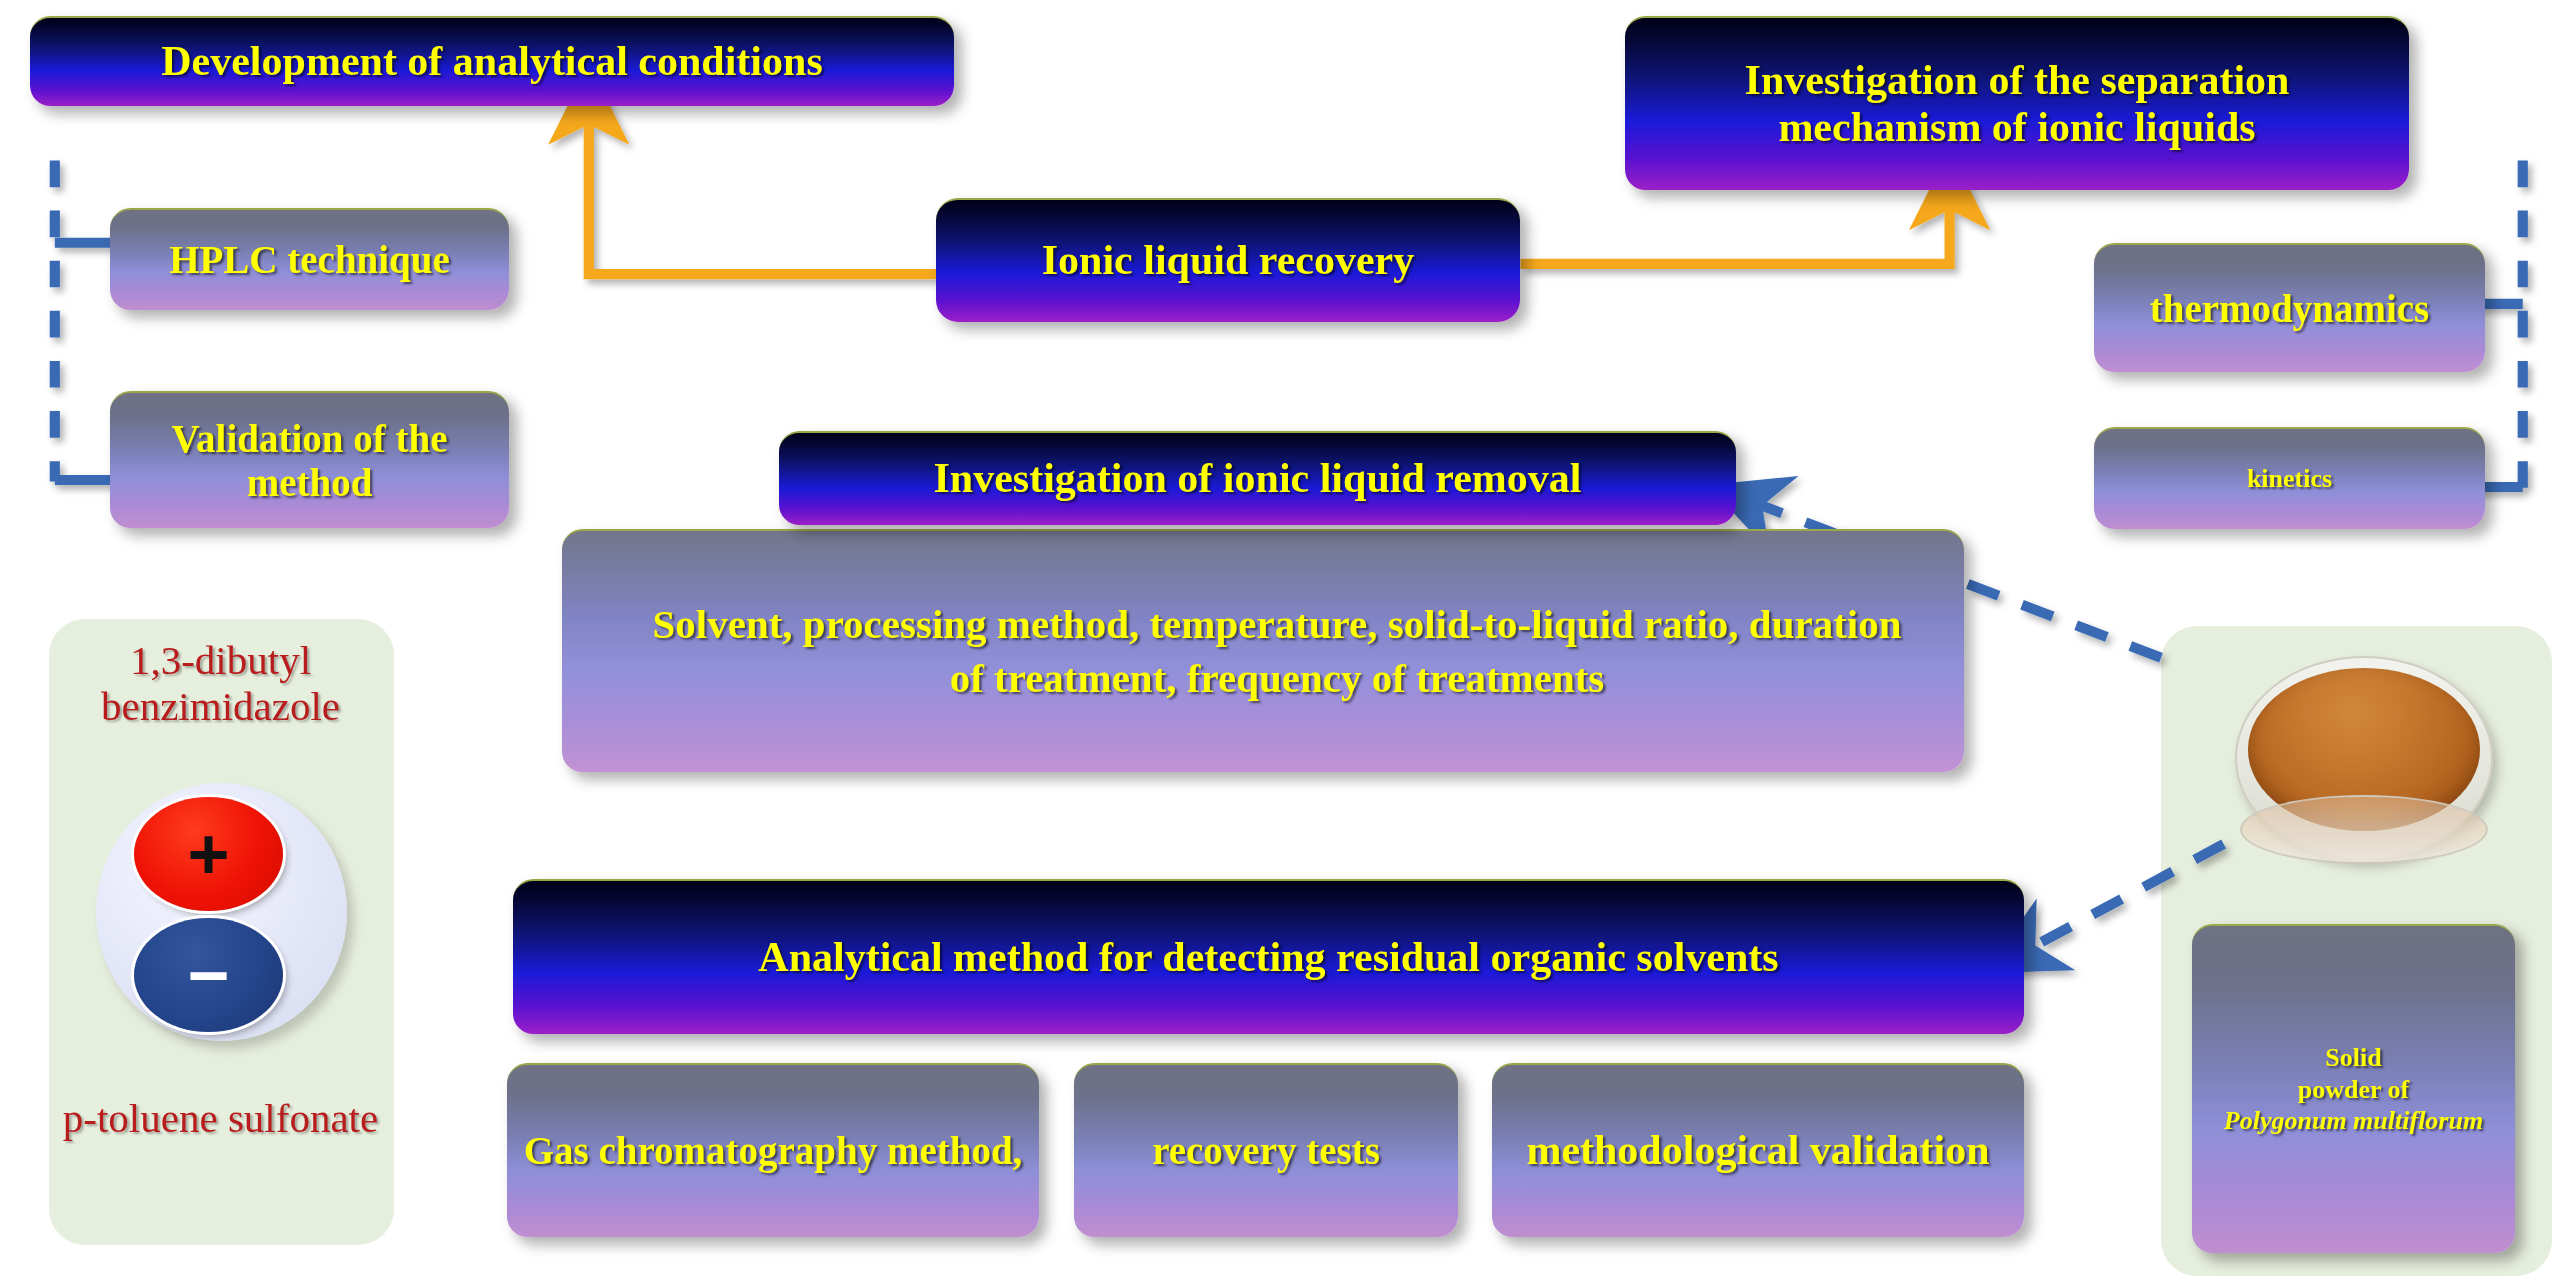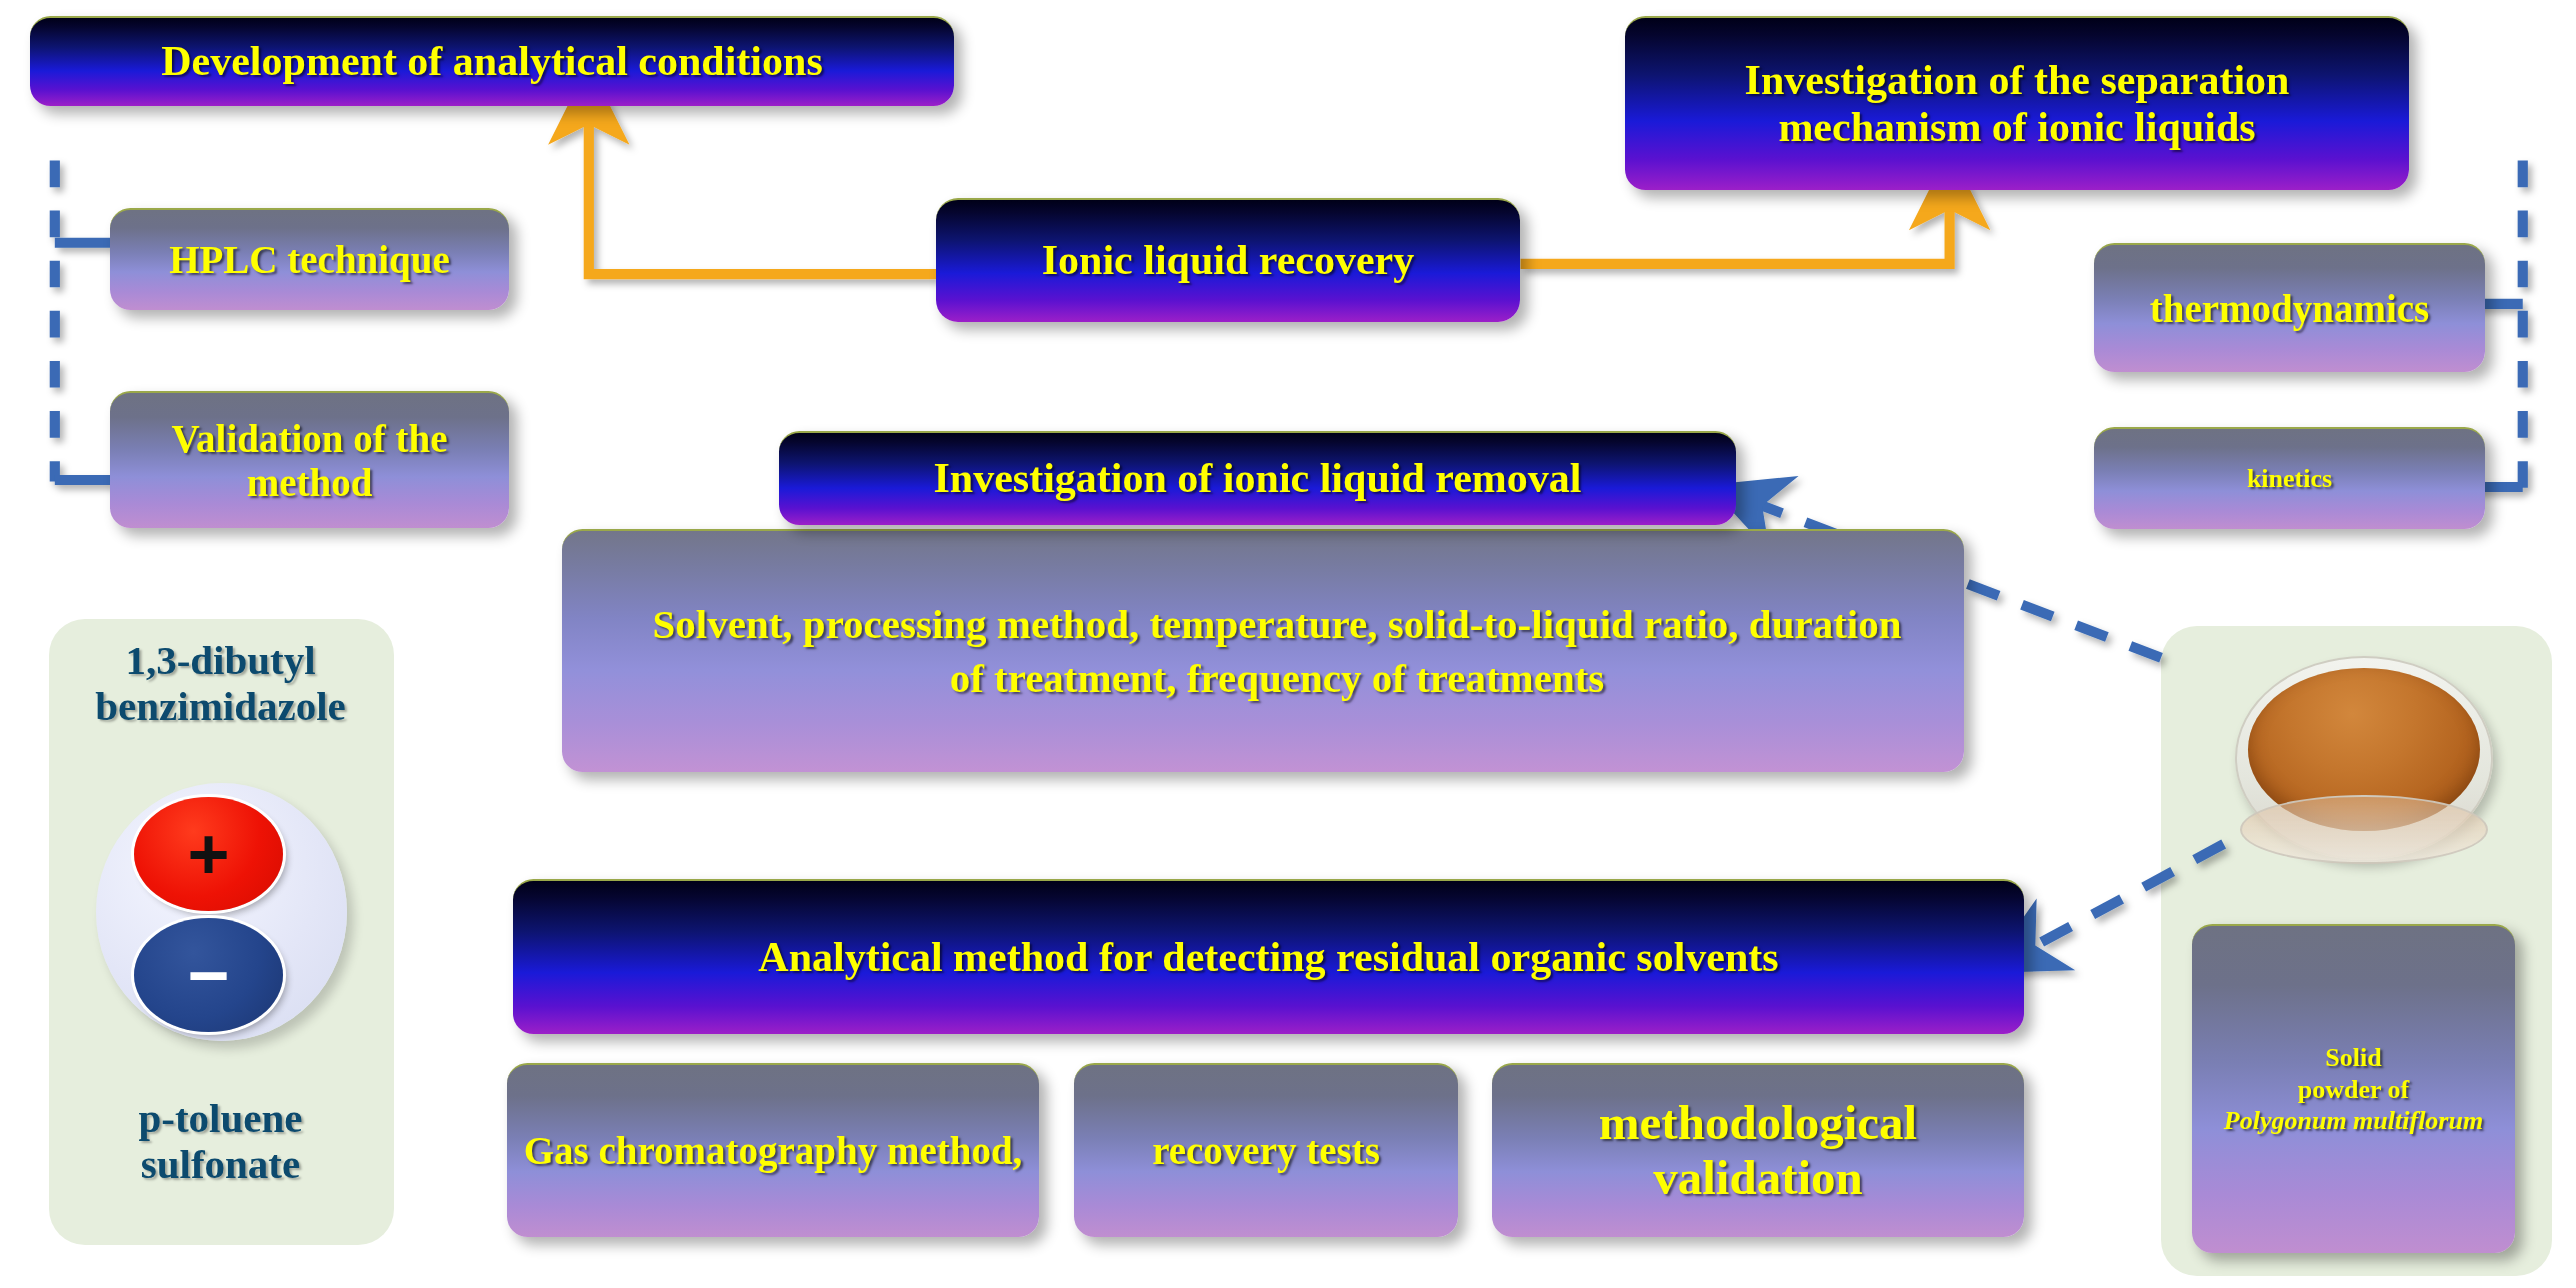--- a/index.html
+++ b/index.html
@@ -75,22 +75,22 @@
     box-sizing: border-box;
     background: #e6eedd;
     border-radius: 36px;
     z-index: 2;
   }
 
   
   .plainlabel {
     position: absolute;
     text-align: center;
-    color: #0c4a6e;
-    font-weight: bold;
+    color: #b91c1c;
+    font-weight: normal;
     line-height: 1.12;
     text-shadow: 2.3px 2.3px 2.3px rgba(0,0,0,0.30);
     z-index: 4;
   }
 
   
   .ionwrap {
     position: absolute;
     z-index: 4;
   }
@@ -273,21 +273,21 @@
   </div>
 
   <div class="node secondary" style="left:507px; top:1063px; width:532px; height:174px; font-size:39px;">
     <span>Gas chromatography method,</span>
   </div>
 
   <div class="node secondary" style="left:1074px; top:1063px; width:384px; height:174px; font-size:39px;">
     <span>recovery tests</span>
   </div>
 
-  <div class="node secondary" style="left:1492px; top:1063px; width:532px; height:174px; font-size:49px;">
+  <div class="node secondary" style="left:1492px; top:1063px; width:532px; height:174px; font-size:42px;">
     <span>methodological validation</span>
   </div>
 
   <div class="node secondary" style="left:2192px; top:924px; width:323px; height:329px; font-size:26px; line-height:1.22;">
     <span>
       <span>Solid</span><br>
       <span>powder of</span><br>
       <span class="italic">Polygonum multiflorum</span>
     </span>
   </div>

